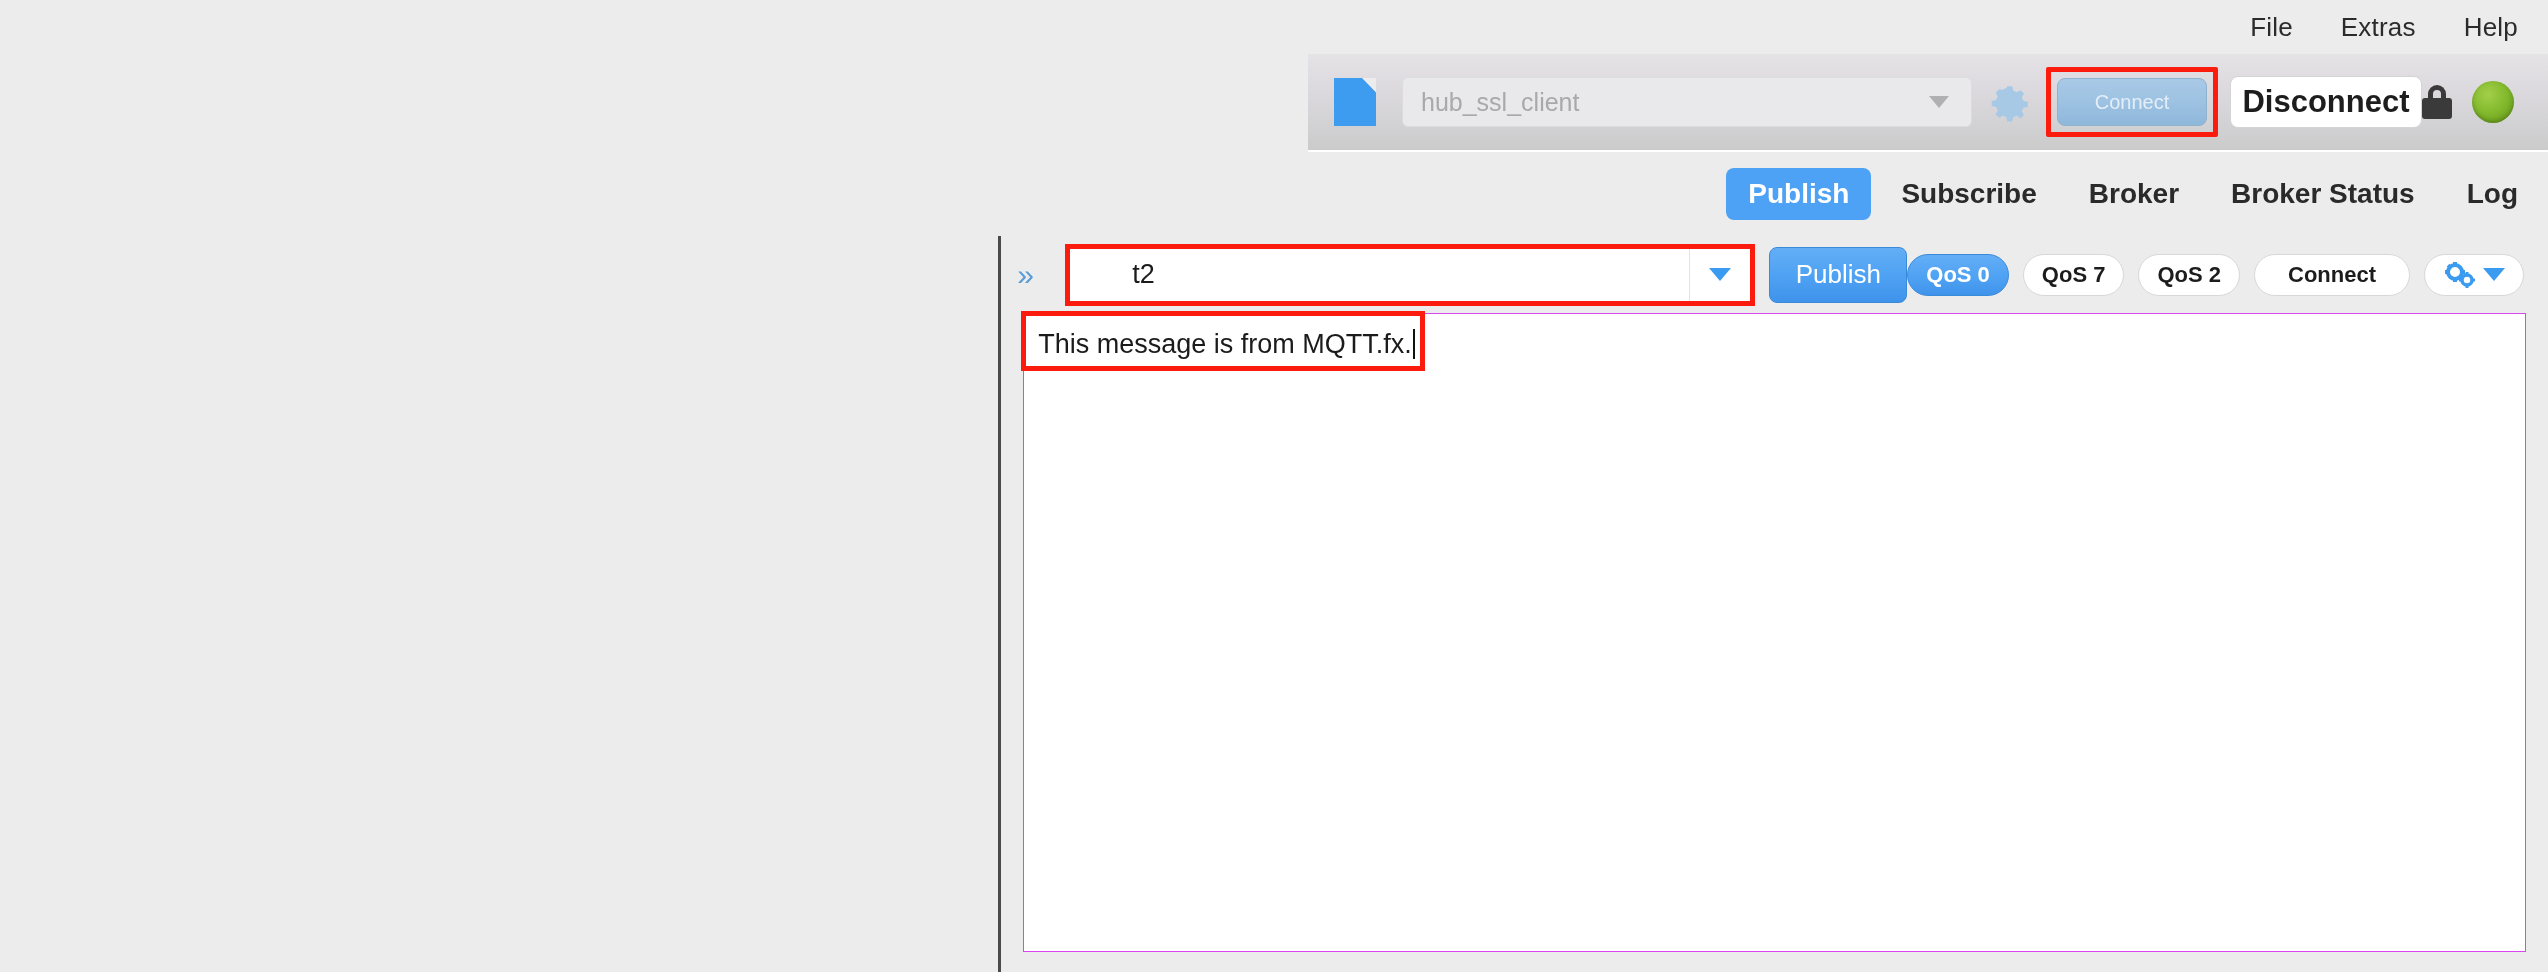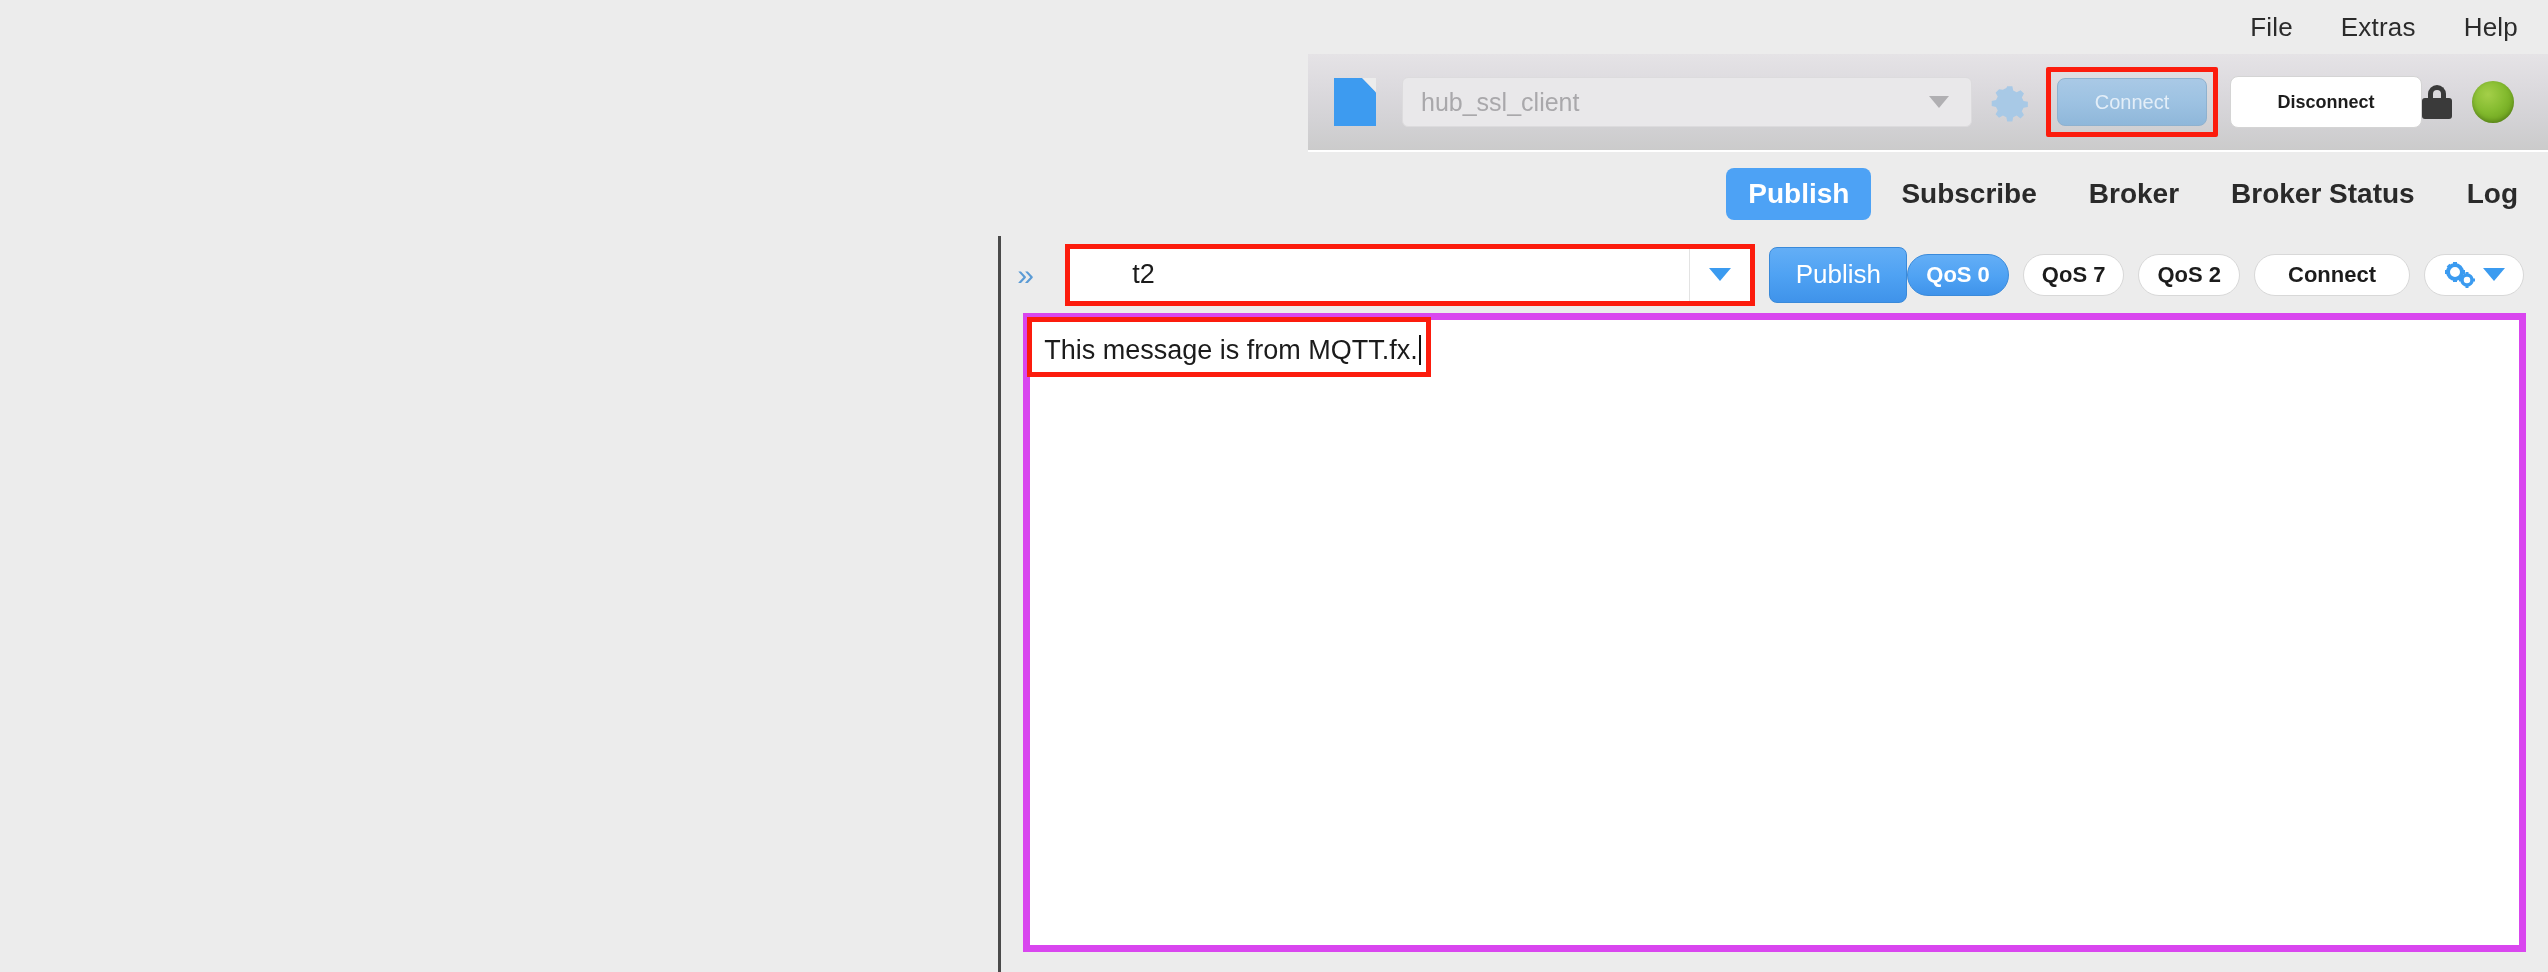--- a/index.html
+++ b/index.html
@@ -126,21 +126,21 @@
     justify-content: center;
     box-sizing: border-box;
   }
   .btn-disconnect {
     width: 192px;
     height: 52px;
     border-radius: 8px;
     background: #ffffff;
     border: 1px solid #d4d4d4;
     color: #1d1d1d;
-    font-size: 18px;
+    font-size: 31px;
     font-weight: bold;
     display: flex;
     align-items: center;
     justify-content: center;
     flex: 0 0 auto;
     box-sizing: border-box;
   }
 
   .toolbar-right {
     margin-left: auto;
@@ -314,21 +314,21 @@
     border-right: 11px solid transparent;
     border-top: 13px solid #3b9bf0;
   }
 
   
   .editor-wrap {
     flex: 1 1 auto;
     position: relative;
     margin: 0 22px 20px 22px;
     background: #ffffff;
-    border: 7px solid #d946ef;
+    border: 1px solid #d946ef;
     min-height: 0;
   }
   .msg-highlight {
     position: absolute;
     left: -3px;
     top: -3px;
     width: 404px;
     height: 60px;
     border: 5px solid #fc1c0d;
     box-sizing: border-box;

